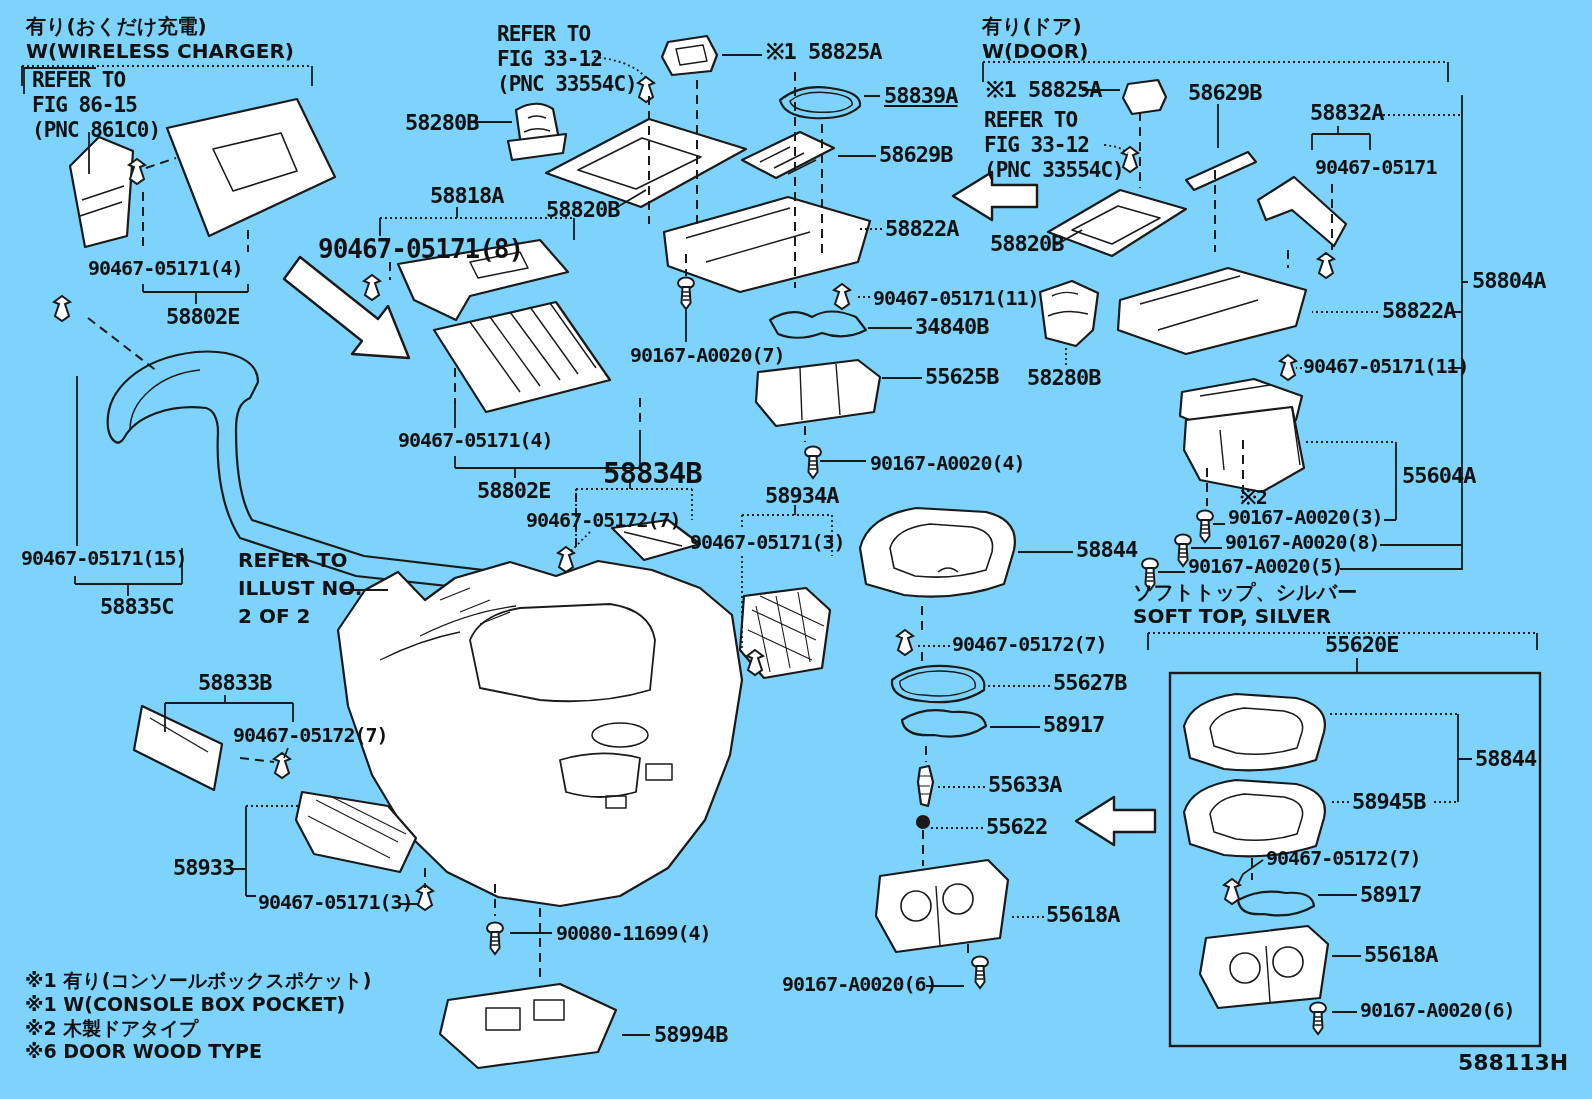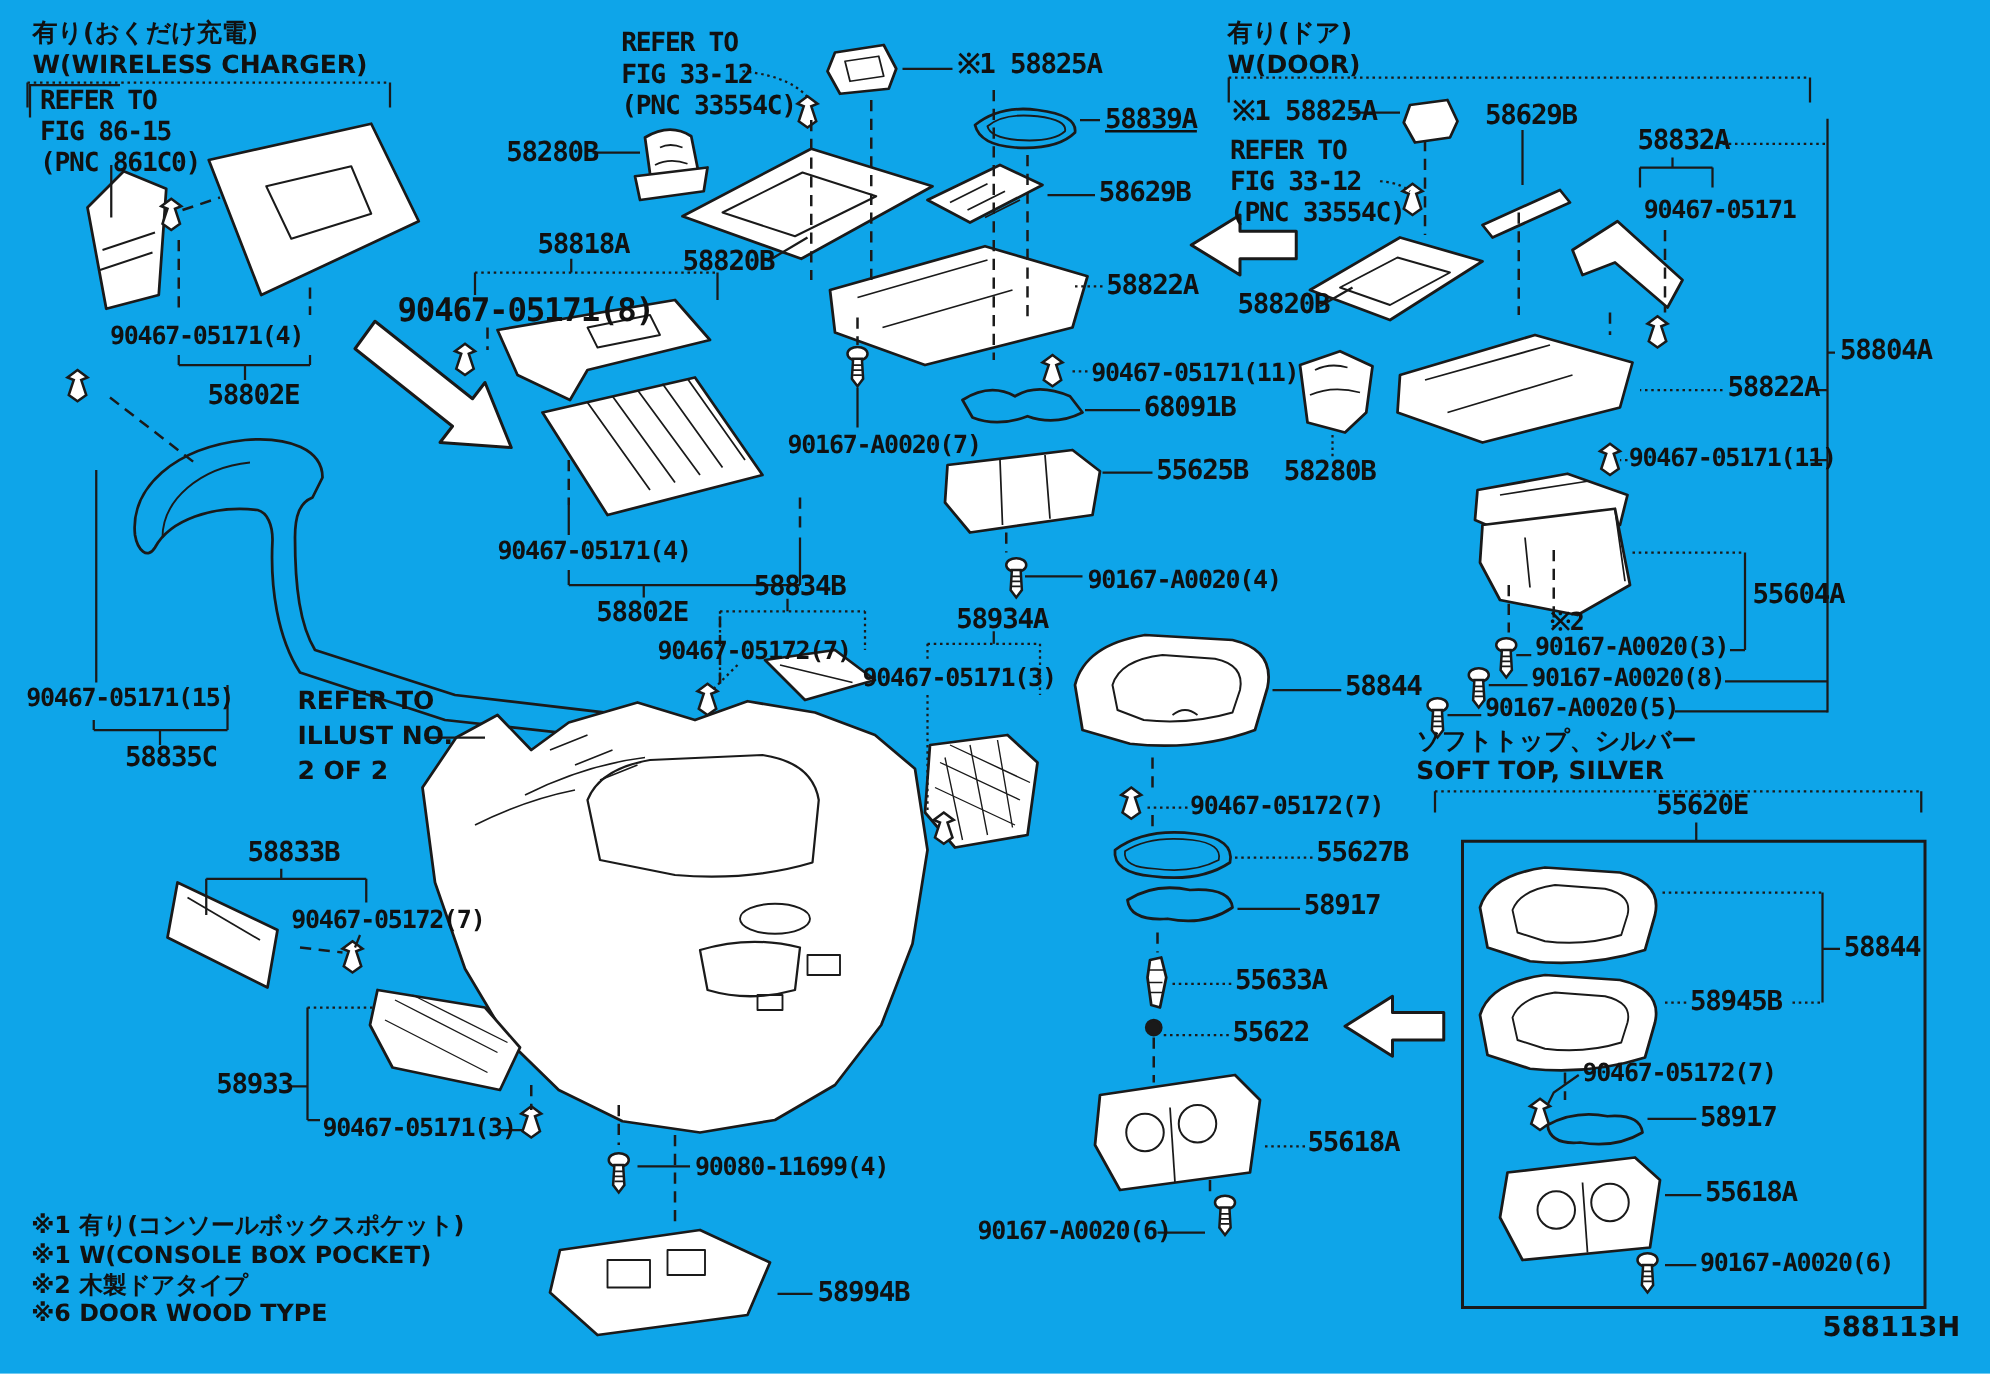--- a/index.html
+++ b/index.html
@@ -1,16 +1,16 @@
 <!DOCTYPE html>
 <html><head>
 <meta charset="utf-8">
 <style>
   html,body{margin:0;padding:0;background:#fff;}
-  #stage{position:relative;width:1592px;height:1099px;background:#0ea5e9;overflow:hidden;}
+  #stage{position:relative;width:1592px;height:1099px;background:#7dd3fc;overflow:hidden;}
   #art{position:absolute;left:0;top:0;}
   .lbl{position:absolute;white-space:pre;font-weight:bold;color:#111;line-height:1;}
   .mono{font-family:"DejaVu Sans Mono","Liberation Mono",monospace;letter-spacing:-1px;}
   .sans{font-family:"DejaVu Sans","Liberation Sans",sans-serif;letter-spacing:0;}
 </style>
 </head>
 <body>
 
 <div id="stage">
 <svg id="art" width="1592" height="1099" viewBox="0 0 1592 1099">
@@ -260,27 +260,27 @@
       <div class="lbl mono" style="left: 497px; top: 24px; font-size: 21px;">REFER TO</div>
       <div class="lbl mono" style="left: 497px; top: 49px; font-size: 21px;">FIG 33-12</div>
       <div class="lbl mono" style="left: 497px; top: 74px; font-size: 21px;">(PNC 33554C)</div>
       <div class="lbl mono" style="left: 405px; top: 112px; font-size: 22px;">58280B</div>
       <div class="lbl mono" style="left: 766px; top: 41px; font-size: 22px;">※1 58825A</div>
       <div class="lbl mono" style="left: 884px; top: 85px; font-size: 22px; text-decoration: underline;">58839A</div>
       <div class="lbl mono" style="left: 879px; top: 144px; font-size: 22px;">58629B</div>
       <div class="lbl mono" style="left: 546px; top: 199px; font-size: 22px;">58820B</div>
       <div class="lbl mono" style="left: 885px; top: 218px; font-size: 22px;">58822A</div>
       <div class="lbl mono" style="left: 873px; top: 288px; font-size: 20px;">90467-05171(11)</div>
-      <div class="lbl mono" style="left: 915px; top: 316px; font-size: 22px;">68091B</div>
+      <div class="lbl mono" style="left: 915px; top: 316px; font-size: 22px;">34840B</div>
       <div class="lbl mono" style="left: 630px; top: 345px; font-size: 20px;">90167-A0020(7)</div>
       <div class="lbl mono" style="left: 925px; top: 366px; font-size: 22px;">55625B</div>
       <div class="lbl mono" style="left: 870px; top: 453px; font-size: 20px;">90167-A0020(4)</div>
       <div class="lbl mono" style="left: 398px; top: 430px; font-size: 20px;">90467-05171(4)</div>
       <div class="lbl mono" style="left: 477px; top: 480px; font-size: 22px;">58802E</div>
-      <div class="lbl mono" style="left: 603px; top: 459px; font-size: 22px;">58834B</div>
+      <div class="lbl mono" style="left: 603px; top: 459px; font-size: 29px;">58834B</div>
       <div class="lbl mono" style="left: 526px; top: 510px; font-size: 20px;">90467-05172(7)</div>
       <div class="lbl mono" style="left: 765px; top: 485px; font-size: 22px;">58934A</div>
       <div class="lbl mono" style="left: 690px; top: 532px; font-size: 20px;">90467-05171(3)</div>
       <div class="lbl mono" style="left: 21px; top: 548px; font-size: 20px;">90467-05171(15)</div>
       <div class="lbl mono" style="left: 100px; top: 596px; font-size: 22px;">58835C</div>
       <div class="lbl sans" style="left: 238px; top: 550px; font-size: 20px;">REFER TO</div>
       <div class="lbl sans" style="left: 238px; top: 578px; font-size: 20px;">ILLUST NO.</div>
       <div class="lbl sans" style="left: 238px; top: 606px; font-size: 20px;">2 OF 2</div>
       <div class="lbl mono" style="left: 198px; top: 672px; font-size: 22px;">58833B</div>
       <div class="lbl mono" style="left: 233px; top: 725px; font-size: 20px;">90467-05172(7)</div>

